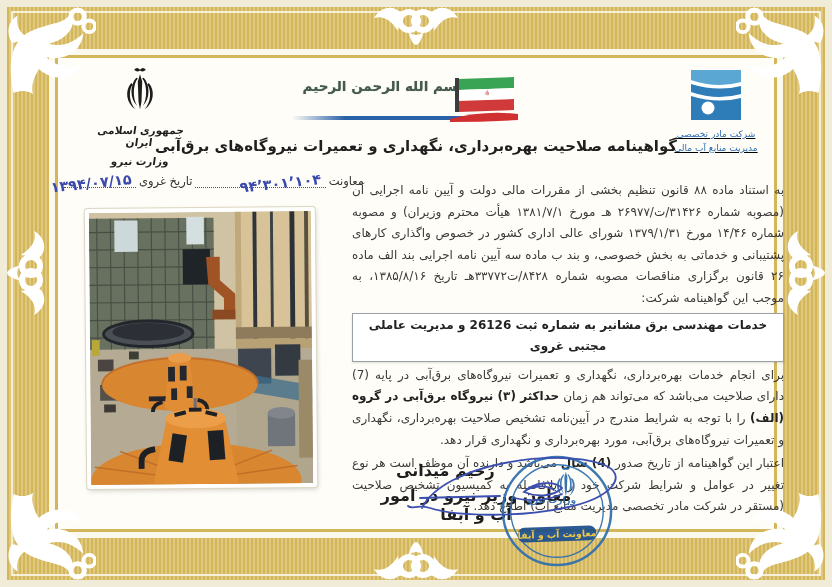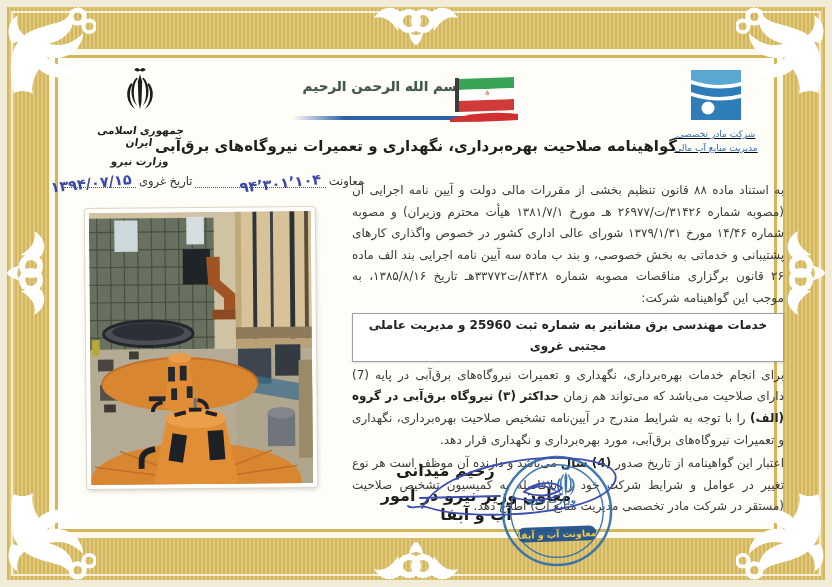--- a/index.html
+++ b/index.html
@@ -253,21 +253,21 @@
       <rect x="118" y="204" width="12" height="4" fill="#1d2126" transform="rotate(14 124 206)"></rect>
       <rect x="101" y="200" width="13" height="4" fill="#1d2126"></rect>
       <rect x="84" y="226" width="15" height="28" fill="#1d2126" transform="rotate(9 84 226)"></rect>
       <rect x="120" y="224" width="16" height="30" fill="#1d2126" transform="rotate(-4 120 224)"></rect>
       <path d="M66 242 q-14 2 -14 12 l0 8" stroke="#1d2126" stroke-width="6" fill="none"></path>
     </svg>
   </div>
 
   <div class="bodytext">
     <p>به استناد ماده ۸۸ قانون تنظیم بخشی از مقررات مالی دولت و آیین نامه اجرایی آن (مصوبه شماره ۳۱۴۲۶/ت/۲۶۹۷۷ هـ مورخ ۱۳۸۱/۷/۱ هیأت محترم وزیران) و مصوبه شماره ۱۴/۴۶ مورخ ۱۳۷۹/۱/۳۱ شورای عالی اداری کشور در خصوص واگذاری کارهای پشتیبانی و خدماتی به بخش خصوصی، و بند ب ماده سه آیین نامه اجرایی بند الف ماده ۲۶ قانون برگزاری مناقصات مصوبه شماره ۸۴۲۸/ت۳۳۷۷۲هـ تاریخ ۱۳۸۵/۸/۱۶، به موجب این گواهینامه شرکت:</p>
-    <div class="company-box">خدمات مهندسی برق مشانیر به شماره ثبت 25960 و مدیریت عاملی مجتبی غروی</div>
+    <div class="company-box">خدمات مهندسی برق مشانیر به شماره ثبت 26126 و مدیریت عاملی مجتبی غروی</div>
     <p><span>برای انجام خدمات بهره‌برداری، نگهداری و تعمیرات نیروگاه‌های برق‌آبی در پایه (7) دارای صلاحیت می‌باشد که می‌تواند هم زمان </span><span class="b">حداکثر (۳) نیروگاه برق‌آبی در گروه (الف)</span><span> را با توجه به شرایط مندرج در آیین‌نامه تشخیص صلاحیت بهره‌برداری، نگهداری و تعمیرات نیروگاه‌های برق‌آبی، مورد بهره‌برداری و نگهداری قرار دهد.</span></p>
     <p><span>اعتبار این گواهینامه از تاریخ صدور </span><span class="b">(4) سال</span><span> می‌باشد و دارنده آن موظف است هر نوع تغییر در عوامل و شرایط شرکت خود را بلافاصله به کمیسیون تشخیص صلاحیت (مستقر در شرکت مادر تخصصی مدیریت منابع آب) اطلاع دهد.</span></p>
   </div>
 
   <div class="sig-block">
     <div class="sig-name">رحیم میدانی</div>
     <div class="sig-role">معاون وزیر نیرو در امور آب و آبفا</div>
   </div>
 
   <svg class="stamp" viewBox="0 0 120 120">

